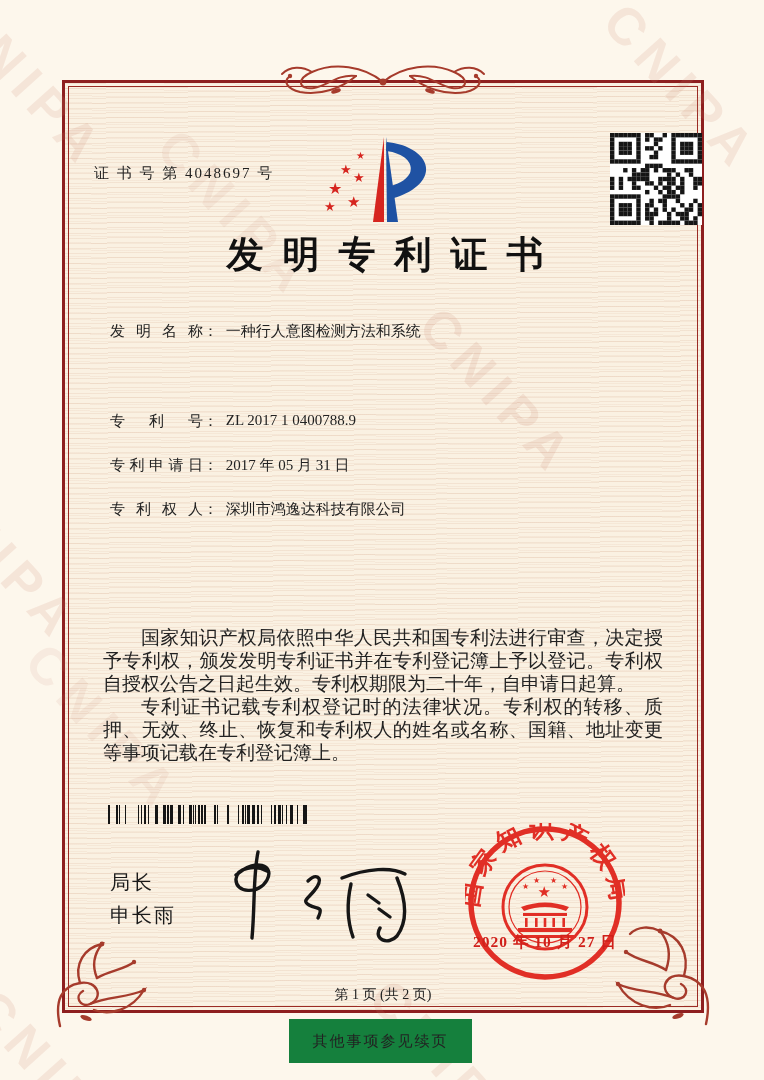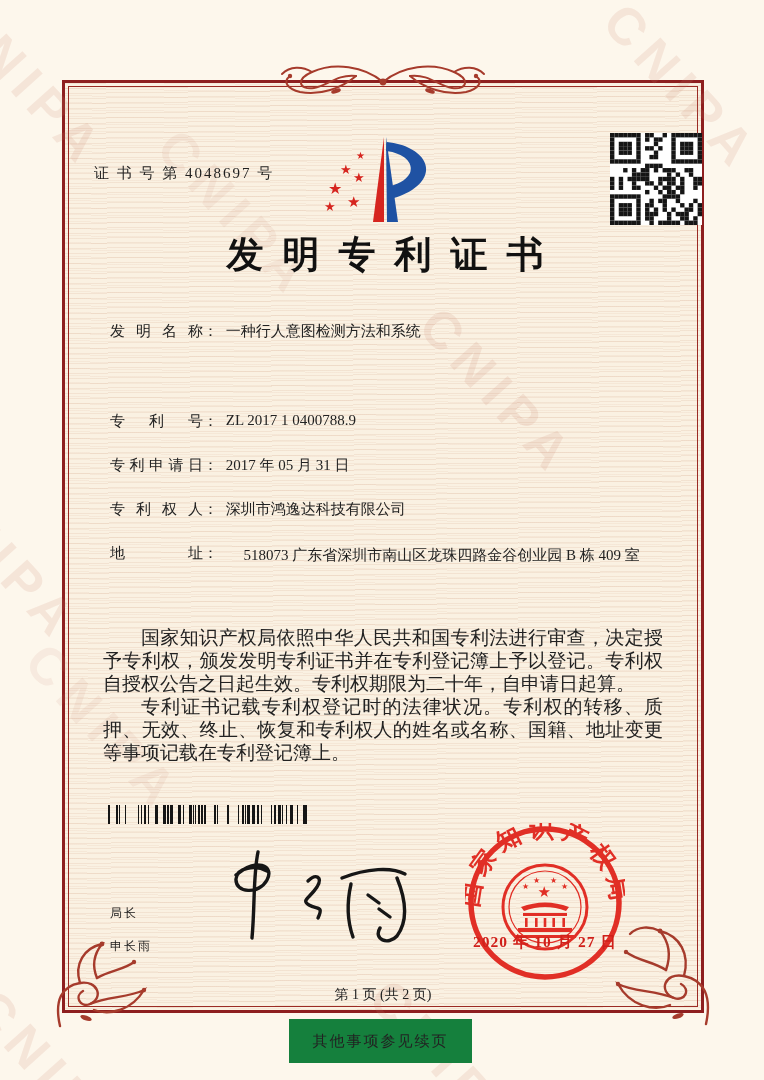--- a/index.html
+++ b/index.html
@@ -44,21 +44,21 @@
   .colon{display:inline-block;vertical-align:top;}
   .val{display:inline-block;margin-left:4px;vertical-align:top;text-align:center;}
   .val-wrap{white-space:normal;width:432px;line-height:23px;}
   .grant2{position:absolute;left:285px;top:0;white-space:nowrap;}
   .body-text{
     left:103px;top:626px;width:560px;font-size:19px;line-height:23px;
     text-align:justify;color:#222;
   }
   .body-text p{margin:0;text-indent:2em;}
   .barcode{left:108px;top:805px;width:200px;height:19px;}
-  .officer{font-family:"Liberation Sans","DejaVu Sans",sans-serif;font-size:12px;letter-spacing:2px;color:#1a1a1a;margin-top:36px;}
+  .officer{font-family:"Liberation Sans","DejaVu Sans",sans-serif;font-size:20px;letter-spacing:2px;color:#1a1a1a;}
   .sig{left:222px;top:848px;}
   .seal{left:465px;top:823px;opacity:.95;z-index:4;}
   .seal-date{
     left:467px;top:932px;width:156px;text-align:center;z-index:5;
     font-size:15.5px;font-weight:bold;color:#d0201a;letter-spacing:1px;white-space:nowrap;
   }
   .page-info{left:62px;top:986px;width:642px;text-align:center;font-size:14px;color:#222;}
   .cont-strip{
     left:289px;top:1019px;width:183px;height:44px;background:#15803d;z-index:4;
     display:flex;align-items:center;justify-content:center;
@@ -383,24 +383,20 @@
     <span class="val">ZL 2017 1 0400788.9</span>
   </div>
   <div class="abs row" style="top:456px">
     <span class="lab">专利申请日</span><span class="colon">：</span>
     <span class="val">2017 年 05 月 31 日</span>
   </div>
   <div class="abs row" style="top:500px">
     <span class="lab">专利权人</span><span class="colon">：</span>
     <span class="val">深圳市鸿逸达科技有限公司</span>
   </div>
-  <div class="abs row" style="top:544px">
-    <span class="lab">地址</span><span class="colon">：</span>
-    <span class="val val-wrap">518073 广东省深圳市南山区龙珠四路金谷创业园 B 栋 409 室</span>
-  </div>
 
   <div class="abs body-text">
     <p>国家知识产权局依照中华人民共和国专利法进行审查，决定授予专利权，颁发发明专利证书并在专利登记簿上予以登记。专利权自授权公告之日起生效。专利权期限为二十年，自申请日起算。</p>
     <p>专利证书记载专利权登记时的法律状况。专利权的转移、质押、无效、终止、恢复和专利权人的姓名或名称、国籍、地址变更等事项记载在专利登记簿上。</p>
   </div>
 
   <div class="abs barcode">
     <svg id="barcode-svg" width="200" height="19" viewBox="0 0 200 19">
         <rect x="0" y="0" width="2" height="19" fill="#151515"></rect>
         <rect x="8" y="0" width="2" height="19" fill="#151515"></rect>

